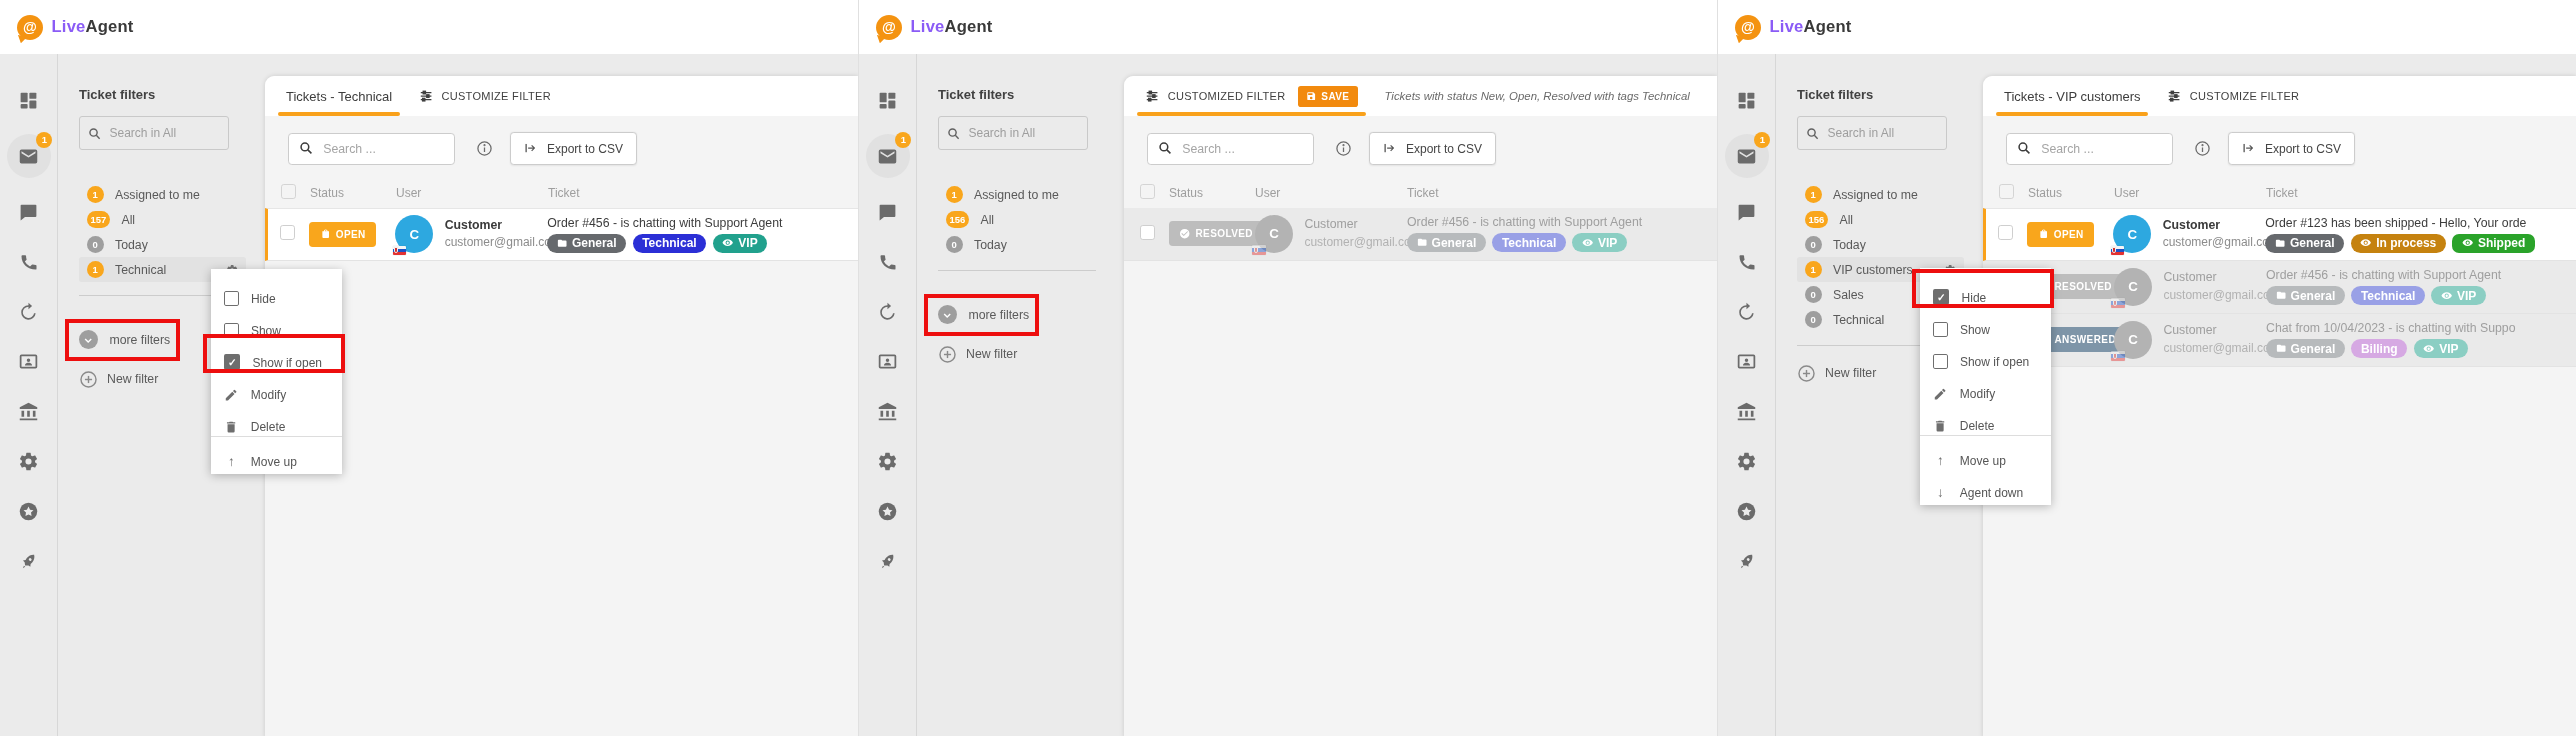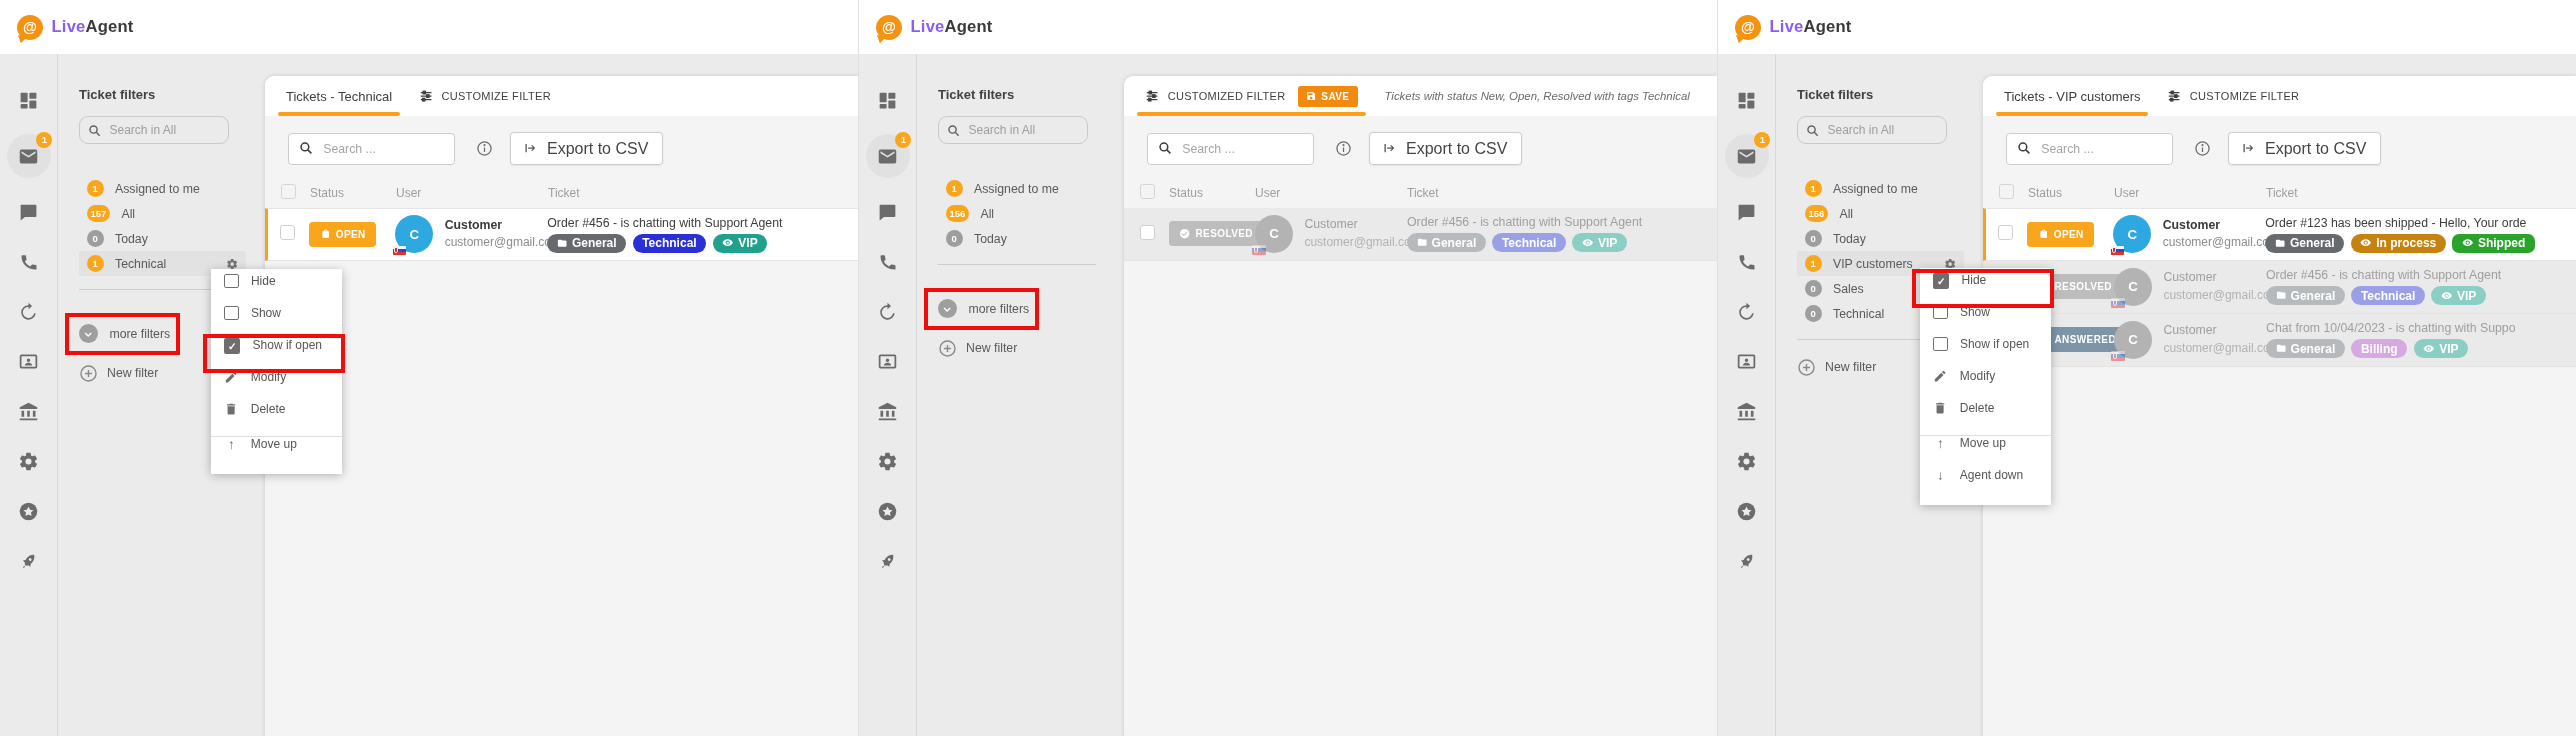--- a/index.html
+++ b/index.html
@@ -28,21 +28,21 @@
   .rail-item{margin-bottom:29px;display:flex;align-items:center;justify-content:center;}
   .mail-wrap{position:relative;width:44px;height:44px;border-radius:50%;background:#e1e1e1;
      display:flex;align-items:center;justify-content:center;margin:-5.7px 0 24px 0;}
   .mail-badge{position:absolute;top:-2.8px;right:-1.9px;min-width:16px;height:16px;border-radius:8.5px;
      background:#f9a61c;color:#fff;font-size:9.5px;font-weight:700;display:flex;align-items:center;justify-content:center;}
 
   
   .sidebar{width:208px;flex:none;box-sizing:border-box;border-left:1.4px solid #d7d7d7;
      padding:33px 0 0 21px;}
   .sb-title{margin:0 0 14.2px 0;font-size:13px;font-weight:700;color:#424242;}
-  .s-search{width:150px;height:28px;border:1.4px solid #c9c9c9;border-radius:9px;display:flex;
+  .s-search{width:150px;height:34px;border:1.4px solid #c9c9c9;border-radius:3px;display:flex;
      align-items:center;gap:6.6px;padding:0 7.6px;box-sizing:border-box;}
   .s-search input{border:none;outline:none;background:transparent;font-size:12px;width:100%;
      font-family:"Liberation Sans",sans-serif;color:#555;}
   .s-search input::placeholder{color:#9e9e9e;}
   .f-list{margin-top:32px;}
   .f-item{height:25px;display:flex;align-items:center;gap:11.4px;padding:0 7.6px;width:167px;box-sizing:border-box;}
   .f-item.active{background:#e2e2e2;border-radius:2.8px;}
   .count{min-width:17px;height:17px;border-radius:8.5px;padding:0 3.8px;box-sizing:border-box;color:#fff;
      font-size:9.5px;font-weight:700;display:inline-flex;align-items:center;justify-content:center;}
   .badge-orange{background:#f9a61c;}
@@ -74,21 +74,21 @@
 
   .card-body{padding-top:16px;}
   .toolbar{display:flex;align-items:center;padding:0 0 14.2px 23px;}
   .t-search{width:167px;height:32px;background:#fff;border:0.9px solid #ccc;border-radius:3.8px;
      display:flex;align-items:center;gap:8.5px;padding:0 9.5px;box-sizing:border-box;}
   .t-search input{border:none;outline:none;font-size:12.3px;width:100%;font-family:"Liberation Sans",sans-serif;color:#555;}
   .t-search input::placeholder{color:#a5a5a5;}
   .info-btn{margin-left:21px;display:flex;}
   .export-btn{margin-left:17px;height:33px;background:#fff;border:0.9px solid #ccc;border-radius:3.8px;
      box-shadow:0 0.9px 1.9px rgba(0,0,0,.07);display:flex;align-items:center;gap:8.5px;padding:0 13.3px;
-     font-size:16px;color:#454545;font-family:"Liberation Sans",sans-serif;cursor:pointer;white-space:nowrap;}
+     font-size:12px;color:#454545;font-family:"Liberation Sans",sans-serif;cursor:pointer;white-space:nowrap;}
 
   .thead{height:28.5px;display:flex;align-items:center;padding-left:16px;color:#9e9e9e;font-size:12px;}
   .col-check{width:29px;flex:none;}
   .col-status{width:86px;flex:none;}
   .col-user{width:152px;flex:none;display:flex;align-items:center;gap:11.4px;}
   .col-ticket{flex:1;min-width:0;overflow:hidden;white-space:nowrap;}
   .thead .col-user{display:block;}
   .checkbox{width:15px;height:15px;border:1.4px solid #cfcfcf;border-radius:2.8px;background:#fff;display:inline-block;box-sizing:border-box;}
   .thead .checkbox{background:transparent;border-color:#d4d4d4;}
 
@@ -127,21 +127,21 @@
   .t-inprocess{background:#c5820f;}
   .t-shipped{background:#2aa32a;border-radius:7px;}
   .t-general-m{background:#b7babc;}
   .t-technical-m{background:#99a0e6;}
   .t-vip-m{background:#8bcec3;}
   .t-billing-m{background:#d6a9e3;}
 
   
   .menu{position:absolute;width:131px;background:#fff;box-shadow:0 1.9px 9.5px rgba(0,0,0,.28);
      padding:4.7px 0;z-index:10;}
-  .menu-item{height:32px;display:flex;align-items:flex-start;gap:12.3px;padding:0 13.3px;position:relative;
+  .menu-item{height:32px;display:flex;align-items:flex-end;gap:12.3px;padding:0 13.3px;position:relative;
      font-size:12px;color:#555;cursor:pointer;}
   .menu-item.with-divider{border-top:0.9px solid #ddd;margin-top:2.8px;}
   .mi-cb{width:12.3px;height:12.3px;border:1.9px solid #6e6e6e;border-radius:1.9px;flex:none;box-sizing:content-box;}
   .mi-cbc{width:16px;height:16px;background:#6e6e6e;border-radius:1.9px;flex:none;color:#fff;
      display:flex;align-items:center;justify-content:center;font-size:10.4px;font-weight:700;}
   .mi-cbc::after{content:"\2713";}
   .mi-arrow{width:14.2px;text-align:center;font-size:13.3px;color:#6e6e6e;flex:none;}
   .mi-svg{flex:none;display:flex;}
 </style>
 </head>

